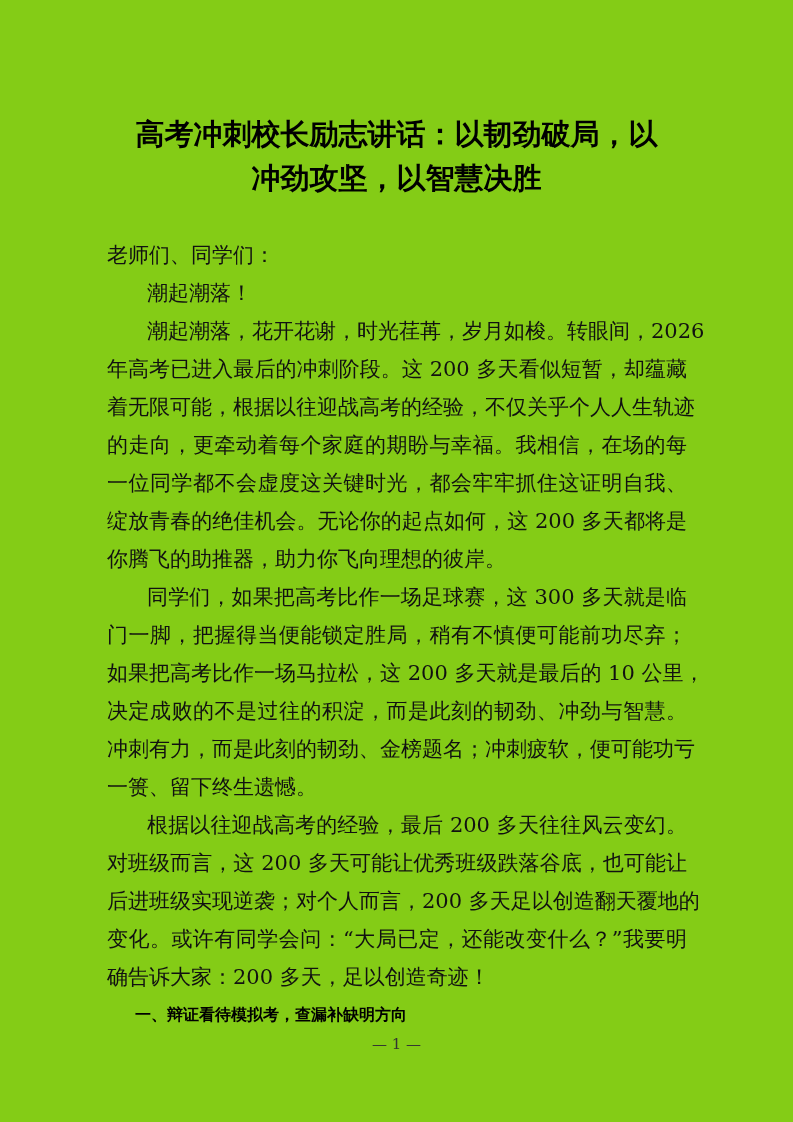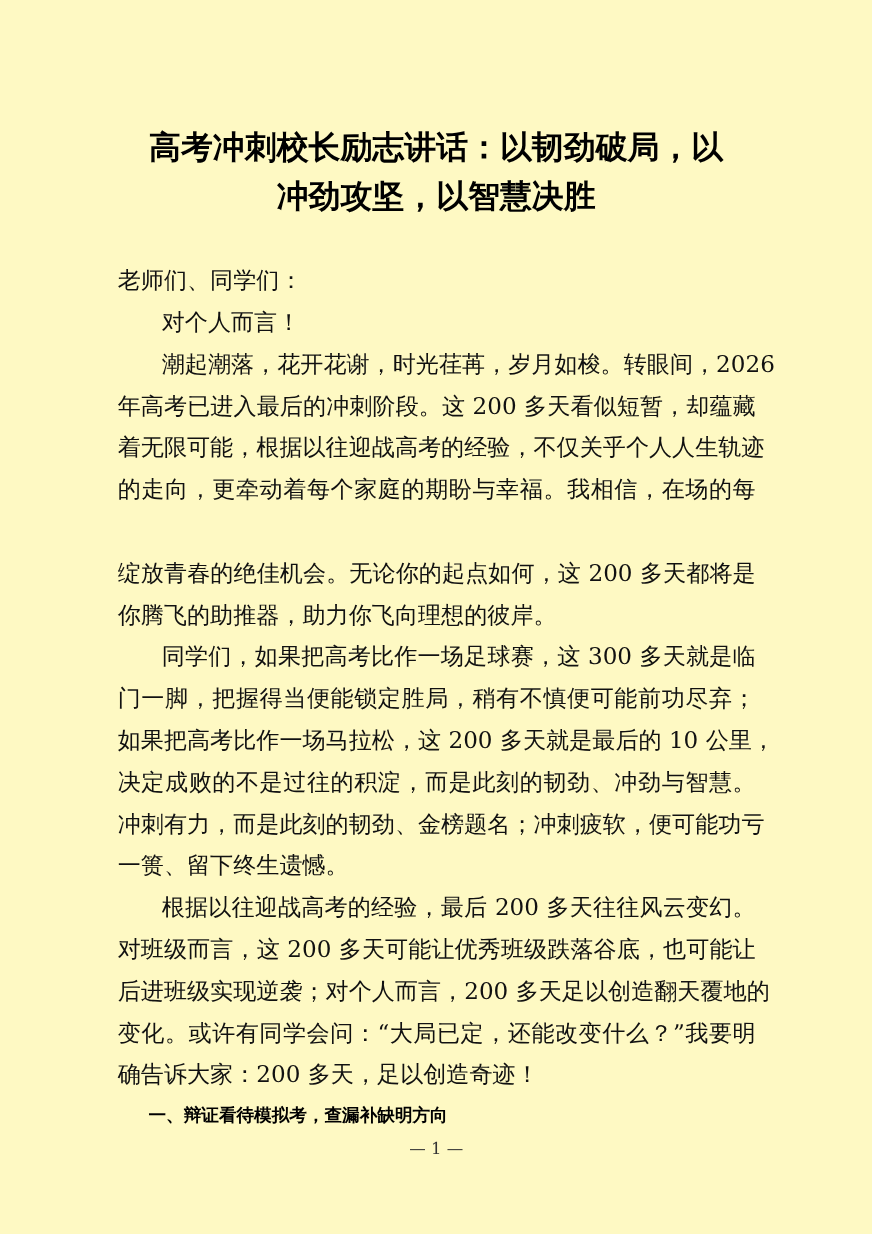--- a/index.html
+++ b/index.html
@@ -1,17 +1,17 @@
 <!DOCTYPE html>
 <html><head>
   <meta charset="utf-8">
   <style>
     html, body { margin: 0; padding: 0; background: #ffffff; }
     body { width: 793px; height: 1122px; position: relative; overflow: hidden; }
-    .page { position: absolute; left: 0; top: 0; width: 793px; height: 1122px; background: #fef9c3; }
+    .page { position: absolute; left: 0; top: 0; width: 793px; height: 1122px; background: #84cc16; }
     .title { position: absolute; left: 80px; width: 633px; text-align: center;
       font-family: "DejaVu Sans", sans-serif; font-weight: bold; font-size: 29px;
       color: #000; line-height: 44px; white-space: nowrap; }
     .line { position: absolute; left: 107px; width: 580px; height: 38px;
       font-family: "DejaVu Serif", serif; font-size: 21px; color: #111;
       line-height: 38px; white-space: nowrap; text-align: justify; text-align-last: justify; }
     .line.last { text-align-last: left; }
     .indent { left: 147px; width: 540px; }
     .heading { position: absolute; left: 135px; font-family: Liberation Sans, sans-serif;
       font-weight: bold; font-size: 16px; color: #000; line-height: 38px; white-space: nowrap; }
@@ -19,26 +19,27 @@
       font-family: "DejaVu Serif", serif; font-size: 15px; color: #333; }
   </style>
 </head>
 <body>
 
 <div class="page">
   <div class="title" style="top:112px">高考冲刺校长励志讲话：以韧劲破局，以</div>
   <div class="title" style="top:156px">冲劲攻坚，以智慧决胜</div>
 
   <div class="line last" style="top:236px">老师们、同学们：</div>
-  <div class="line indent last" style="top:274px">对个人而言！</div>
+  <div class="line indent last" style="top:274px">潮起潮落！</div>
 
   <div class="line indent" style="top:312px">潮起潮落，花开花谢，时光荏苒，岁月如梭。转眼间，2026</div>
   <div class="line" style="top:350px">年高考已进入最后的冲刺阶段。这 200 多天看似短暂，却蕴藏</div>
   <div class="line" style="top:388px">着无限可能，根据以往迎战高考的经验，不仅关乎个人人生轨迹</div>
   <div class="line" style="top:426px">的走向，更牵动着每个家庭的期盼与幸福。我相信，在场的每</div>
+  <div class="line" style="top:464px">一位同学都不会虚度这关键时光，都会牢牢抓住这证明自我、</div>
   <div class="line" style="top:502px">绽放青春的绝佳机会。无论你的起点如何，这 200 多天都将是</div>
   <div class="line last" style="top:540px">你腾飞的助推器，助力你飞向理想的彼岸。</div>
 
   <div class="line indent" style="top:578px">同学们，如果把高考比作一场足球赛，这 300 多天就是临</div>
   <div class="line" style="top:616px">门一脚，把握得当便能锁定胜局，稍有不慎便可能前功尽弃；</div>
   <div class="line" style="top:654px">如果把高考比作一场马拉松，这 200 多天就是最后的 10 公里，</div>
   <div class="line" style="top:692px">决定成败的不是过往的积淀，而是此刻的韧劲、冲劲与智慧。</div>
   <div class="line" style="top:730px">冲刺有力，而是此刻的韧劲、金榜题名；冲刺疲软，便可能功亏</div>
   <div class="line last" style="top:768px">一篑、留下终生遗憾。</div>
 

